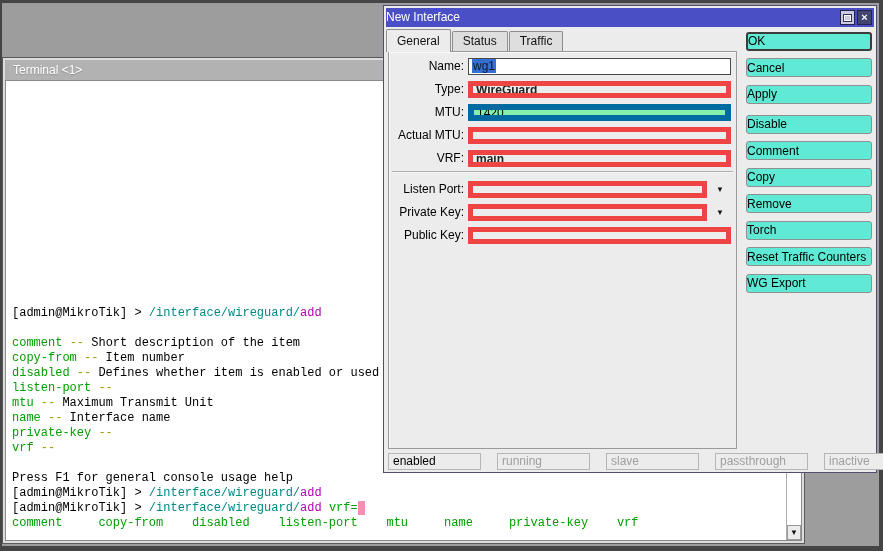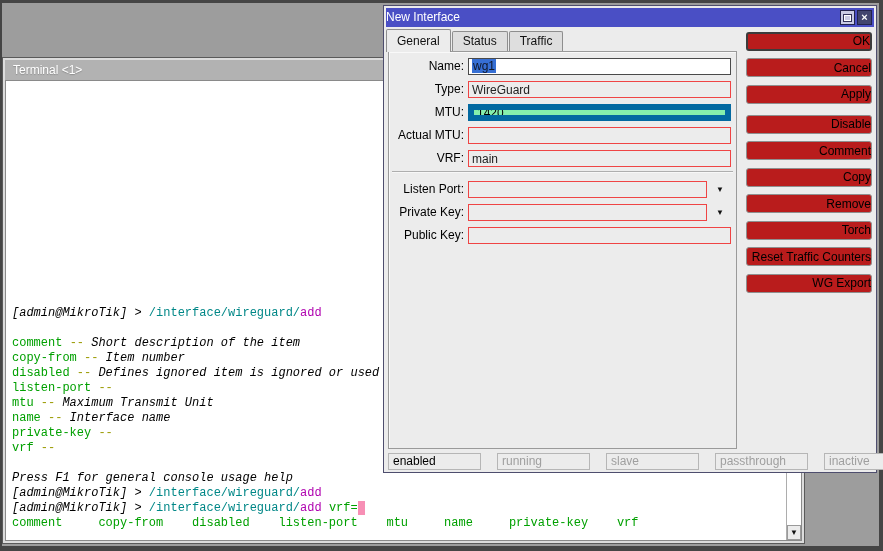--- a/index.html
+++ b/index.html
@@ -25,21 +25,21 @@
   .terminal-body {
     position:absolute; left:2px; right:2px; top:22px; bottom:2px;
     background:#ffffff; border:1px solid #8a8a8a; overflow:hidden;
   }
   .term-lines {
     position:absolute; left:0; top:0; right:15px; padding:225px 0 0 6px;
     font-family:"Liberation Mono", monospace; font-size:12px; line-height:15px;
     color:#000;
   }
   .tline { white-space:pre; }
-  .sg-p { color:#000000;font-style:italic; }
+  .sg-p { color:#000000; }
   .sg-t { color:#008787; }
   .sg-m { color:#af00af; }
   .sg-g { color:#00a000; }
   .sg-o { color:#9a9a00; }
   .sg-c { background:#f78fb5; }
   .term-scrollbar {
     position:absolute; top:0; bottom:0; right:0; width:15px;
     background:#ffffff; border-left:1px solid #adadad;
   }
   .scroll-down-btn {
@@ -83,35 +83,35 @@
     position:absolute; left:2px; width:78px; height:17px;
     font-size:12px; line-height:17px; text-align:right; color:#000;
   }
   .fld {
     position:absolute; left:84px; height:17px; font-size:12px; line-height:15px;
     font-family:"Liberation Sans", sans-serif; padding:0 3px;
   }
   .fld.wide { width:263px; }
   .fld.narrow { width:239px; }
   input.fld { border:6px solid #0369a1; background:#86efac; color:#000; }
-  input.fld.ro { border:1px solid #ef4444; background:#ececec; color:#222; }
+  input.fld.ro { border:5px solid #ef4444; background:#ececec; color:#222;font-weight:bold; }
   .fld.focusbox { border:1px solid #4a4a4a; background:#ffffff; }
   .fld.focusbox .sel { background:#366fd4; color:#0f172a; padding:0 1px; }
   .drop-arrow {
     position:absolute; width:18px; height:17px; font-size:8px; color:#111;
     text-align:center; line-height:17px;
   }
   .hsep { position:absolute; left:8px; top:165px; width:341px; height:2px;
     border-top:1px solid #aeaeae; border-bottom:1px solid #f7f7f7; }
 
   .dlg-buttons { position:absolute; left:362px; top:25px; width:126px; }
   .dlg-btn {
     width:126px; height:19px; margin-bottom:7px;
-    background:#b91c1c; border:1px solid #8f8f8f; border-radius:3px;
-    font-size:12px; line-height:16px; text-align:right; color:#000;
+    background:#5eead4; border:1px solid #8f8f8f; border-radius:3px;
+    font-size:12px; line-height:16px; text-align:left; color:#000;
     font-family:"Liberation Sans", sans-serif;
   }
   .dlg-btn.default { border:2px solid #3c3c3c; line-height:14px; }
   .dlg-btn.gap { margin-top:4px; }
 
   .status-flags { position:absolute; left:4px; top:447px; display:flex; gap:16px; }
   .flag {
     width:93px; height:17px; background:#ececec; border:1px solid #b6b6b6;
     font-size:12px; line-height:15px; padding-left:4px; color:#9f9f9f;
   }
@@ -125,21 +125,21 @@
 <div class="terminal-window">
   <div class="terminal-titlebar">
     <span>Terminal &lt;1&gt;</span>
   </div>
   <div class="terminal-body">
     <div class="term-lines" id="term-lines">
         <div class="tline"><span class="sg-p">[admin@MikroTik] &gt; </span><span class="sg-t">/interface/wireguard/</span><span class="sg-m">add</span></div>
         <div class="tline">&nbsp;</div>
         <div class="tline"><span class="sg-g">comment</span><span class="sg-p"> </span><span class="sg-o">--</span><span class="sg-p"> Short description of the item</span></div>
         <div class="tline"><span class="sg-g">copy-from</span><span class="sg-p"> </span><span class="sg-o">--</span><span class="sg-p"> Item number</span></div>
-        <div class="tline"><span class="sg-g">disabled</span><span class="sg-p"> </span><span class="sg-o">--</span><span class="sg-p"> Defines ignored item is ignored or used</span></div>
+        <div class="tline"><span class="sg-g">disabled</span><span class="sg-p"> </span><span class="sg-o">--</span><span class="sg-p"> Defines whether item is enabled or used</span></div>
         <div class="tline"><span class="sg-g">listen-port</span><span class="sg-p"> </span><span class="sg-o">--</span></div>
         <div class="tline"><span class="sg-g">mtu</span><span class="sg-p"> </span><span class="sg-o">--</span><span class="sg-p"> Maximum Transmit Unit</span></div>
         <div class="tline"><span class="sg-g">name</span><span class="sg-p"> </span><span class="sg-o">--</span><span class="sg-p"> Interface name</span></div>
         <div class="tline"><span class="sg-g">private-key</span><span class="sg-p"> </span><span class="sg-o">--</span></div>
         <div class="tline"><span class="sg-g">vrf</span><span class="sg-p"> </span><span class="sg-o">--</span></div>
         <div class="tline">&nbsp;</div>
         <div class="tline"><span class="sg-p">Press F1 for general console usage help</span></div>
         <div class="tline"><span class="sg-p">[admin@MikroTik] &gt; </span><span class="sg-t">/interface/wireguard/</span><span class="sg-m">add</span></div>
         <div class="tline"><span class="sg-p">[admin@MikroTik] &gt; </span><span class="sg-t">/interface/wireguard/</span><span class="sg-m">add</span><span class="sg-p"> </span><span class="sg-g">vrf=</span><span class="sg-c"> </span></div>
         <div class="tline"><span class="sg-g">comment     copy-from    disabled    listen-port    mtu     name     private-key    vrf</span></div>

